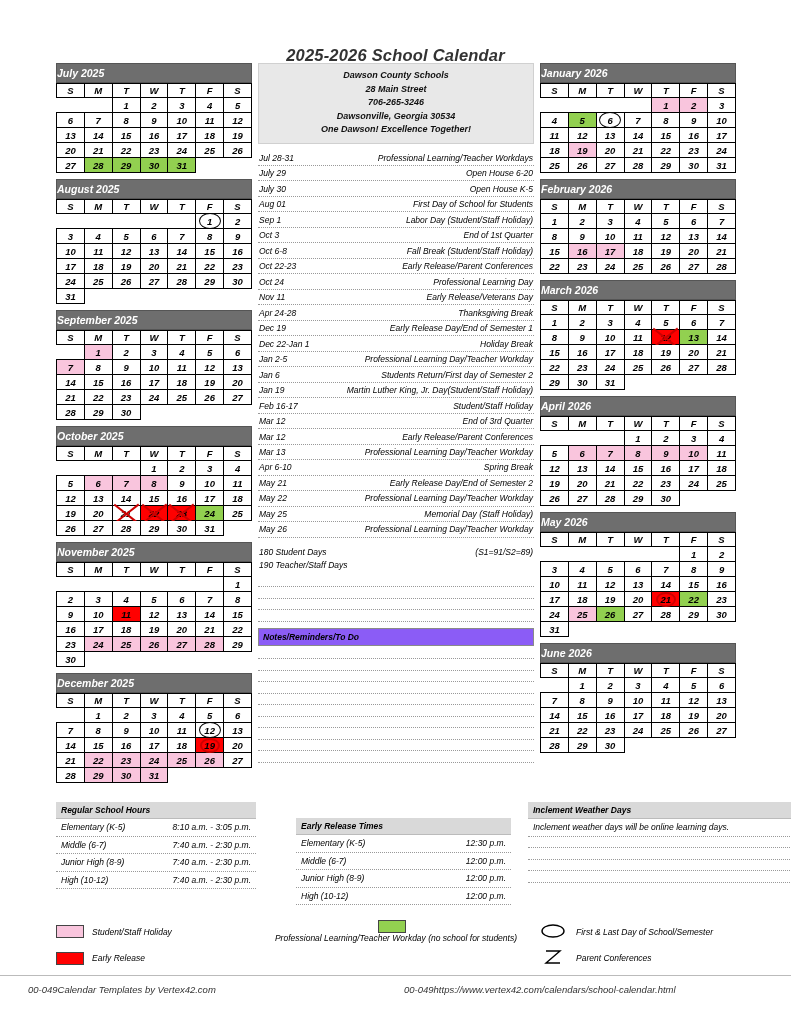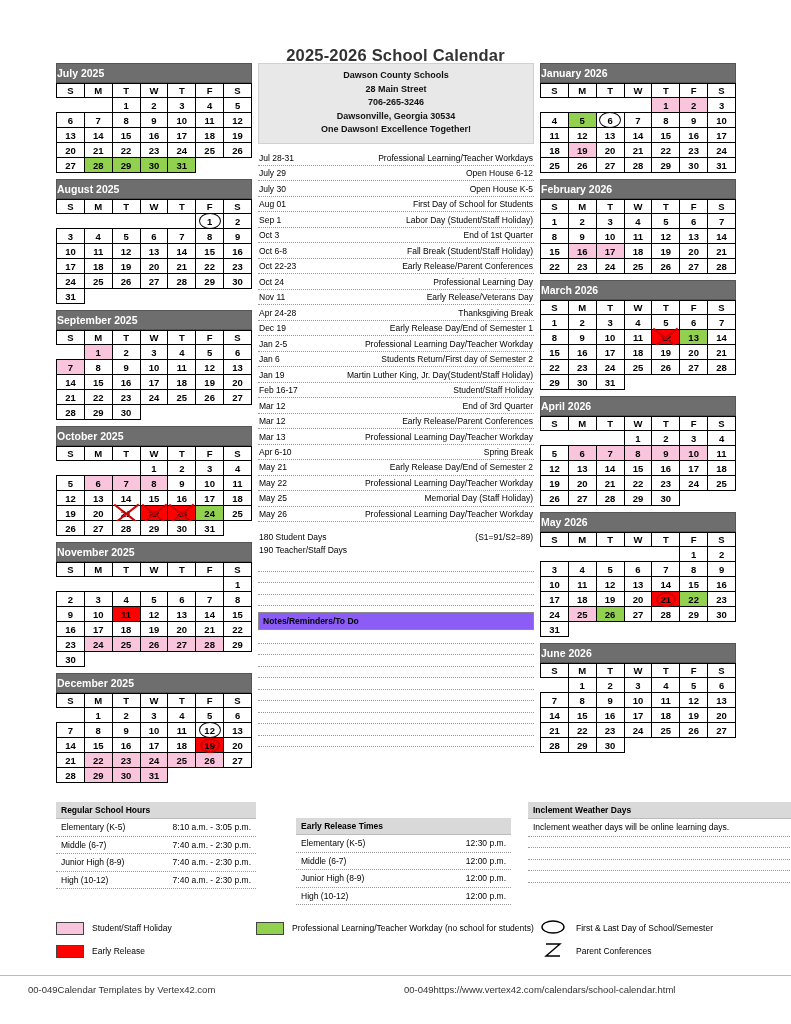--- a/index.html
+++ b/index.html
@@ -5,21 +5,21 @@
   * { box-sizing: border-box; }
   html, body { margin:0; padding:0; }
   body {
     width: 791px; height: 1024px;
     background:#ffffff;
     font-family: "Liberation Sans", sans-serif;
     color:#000;
     position:relative;
     overflow:hidden;
   }
-  .page { position:relative; width:791px; height:1024px; }
+  .page { position:relative; width:791px; height:1024px;font-style:italic; }
 
   
   .title {
     position:absolute; left:258px; top:46px; width:275px;
     text-align:center; font-size:16.5px; font-weight:bold; color:#333;
     letter-spacing:0.2px;
   }
 
   
   .col-left  { position:absolute; left:56px;  top:63px;  width:196px; }
@@ -117,21 +117,21 @@
 
   
   .legend { position:absolute; left:56px; top:920px; width:700px; font-size:8.5px; }
   .lg-row { display:flex; align-items:center; margin-bottom:6px; }
   .sw { width:28px; height:13px; border:1px solid #444; margin-right:8px; }
   .sw-pink { background:#f9c5dd; }
   .sw-red  { background:#ff0000; }
   .sw-green{ background:#92d050; }
   .lg-item { display:flex; align-items:center; }
   .lg-a { width:200px; }
-  .lg-b { width:280px; }
+  .lg-b { width:280px;flex-direction:column; }
   .lg-c { display:flex; align-items:center; }
   .sym { width:34px; text-align:center; margin-right:6px; }
 
   
   .footer {
     position:absolute; left:0; top:975px; width:791px; height:49px;
     border-top:1px solid #bbb;
   }
   .footer .fl { position:absolute; left:28px; top:8px; font-size:9.5px; color:#333; }
   .footer .fr { position:absolute; left:404px; top:8px; font-size:9.5px; color:#333; }
@@ -930,21 +930,21 @@
         <div>Dawsonville, Georgia 30534</div>
         <div>One Dawson! Excellence Together!</div>
       </div>
     <div class="events" id="events">
         <div class="ev">
           <span class="d">Jul 28-31</span>
           <span class="t">Professional Learning/Teacher Workdays</span>
         </div>
         <div class="ev">
           <span class="d">July 29</span>
-          <span class="t">Open House 6-12</span>
+          <span class="t">Open House 6-20</span>
         </div>
         <div class="ev">
           <span class="d">July 30</span>
           <span class="t">Open House K-5</span>
         </div>
         <div class="ev">
           <span class="d">Aug 01</span>
           <span class="t">First Day of School for Students</span>
         </div>
         <div class="ev">
@@ -971,20 +971,24 @@
           <span class="d">Nov 11</span>
           <span class="t">Early Release/Veterans Day</span>
         </div>
         <div class="ev">
           <span class="d">Apr 24-28</span>
           <span class="t">Thanksgiving Break</span>
         </div>
         <div class="ev">
           <span class="d">Dec 19</span>
           <span class="t">Early Release Day/End of Semester 1</span>
+        </div>
+        <div class="ev">
+          <span class="d">Dec 22-Jan 1</span>
+          <span class="t">Holiday Break</span>
         </div>
         <div class="ev">
           <span class="d">Jan 2-5</span>
           <span class="t">Professional Learning Day/Teacher Workday</span>
         </div>
         <div class="ev">
           <span class="d">Jan 6</span>
           <span class="t">Students Return/First day of Semester 2</span>
         </div>
         <div class="ev">

